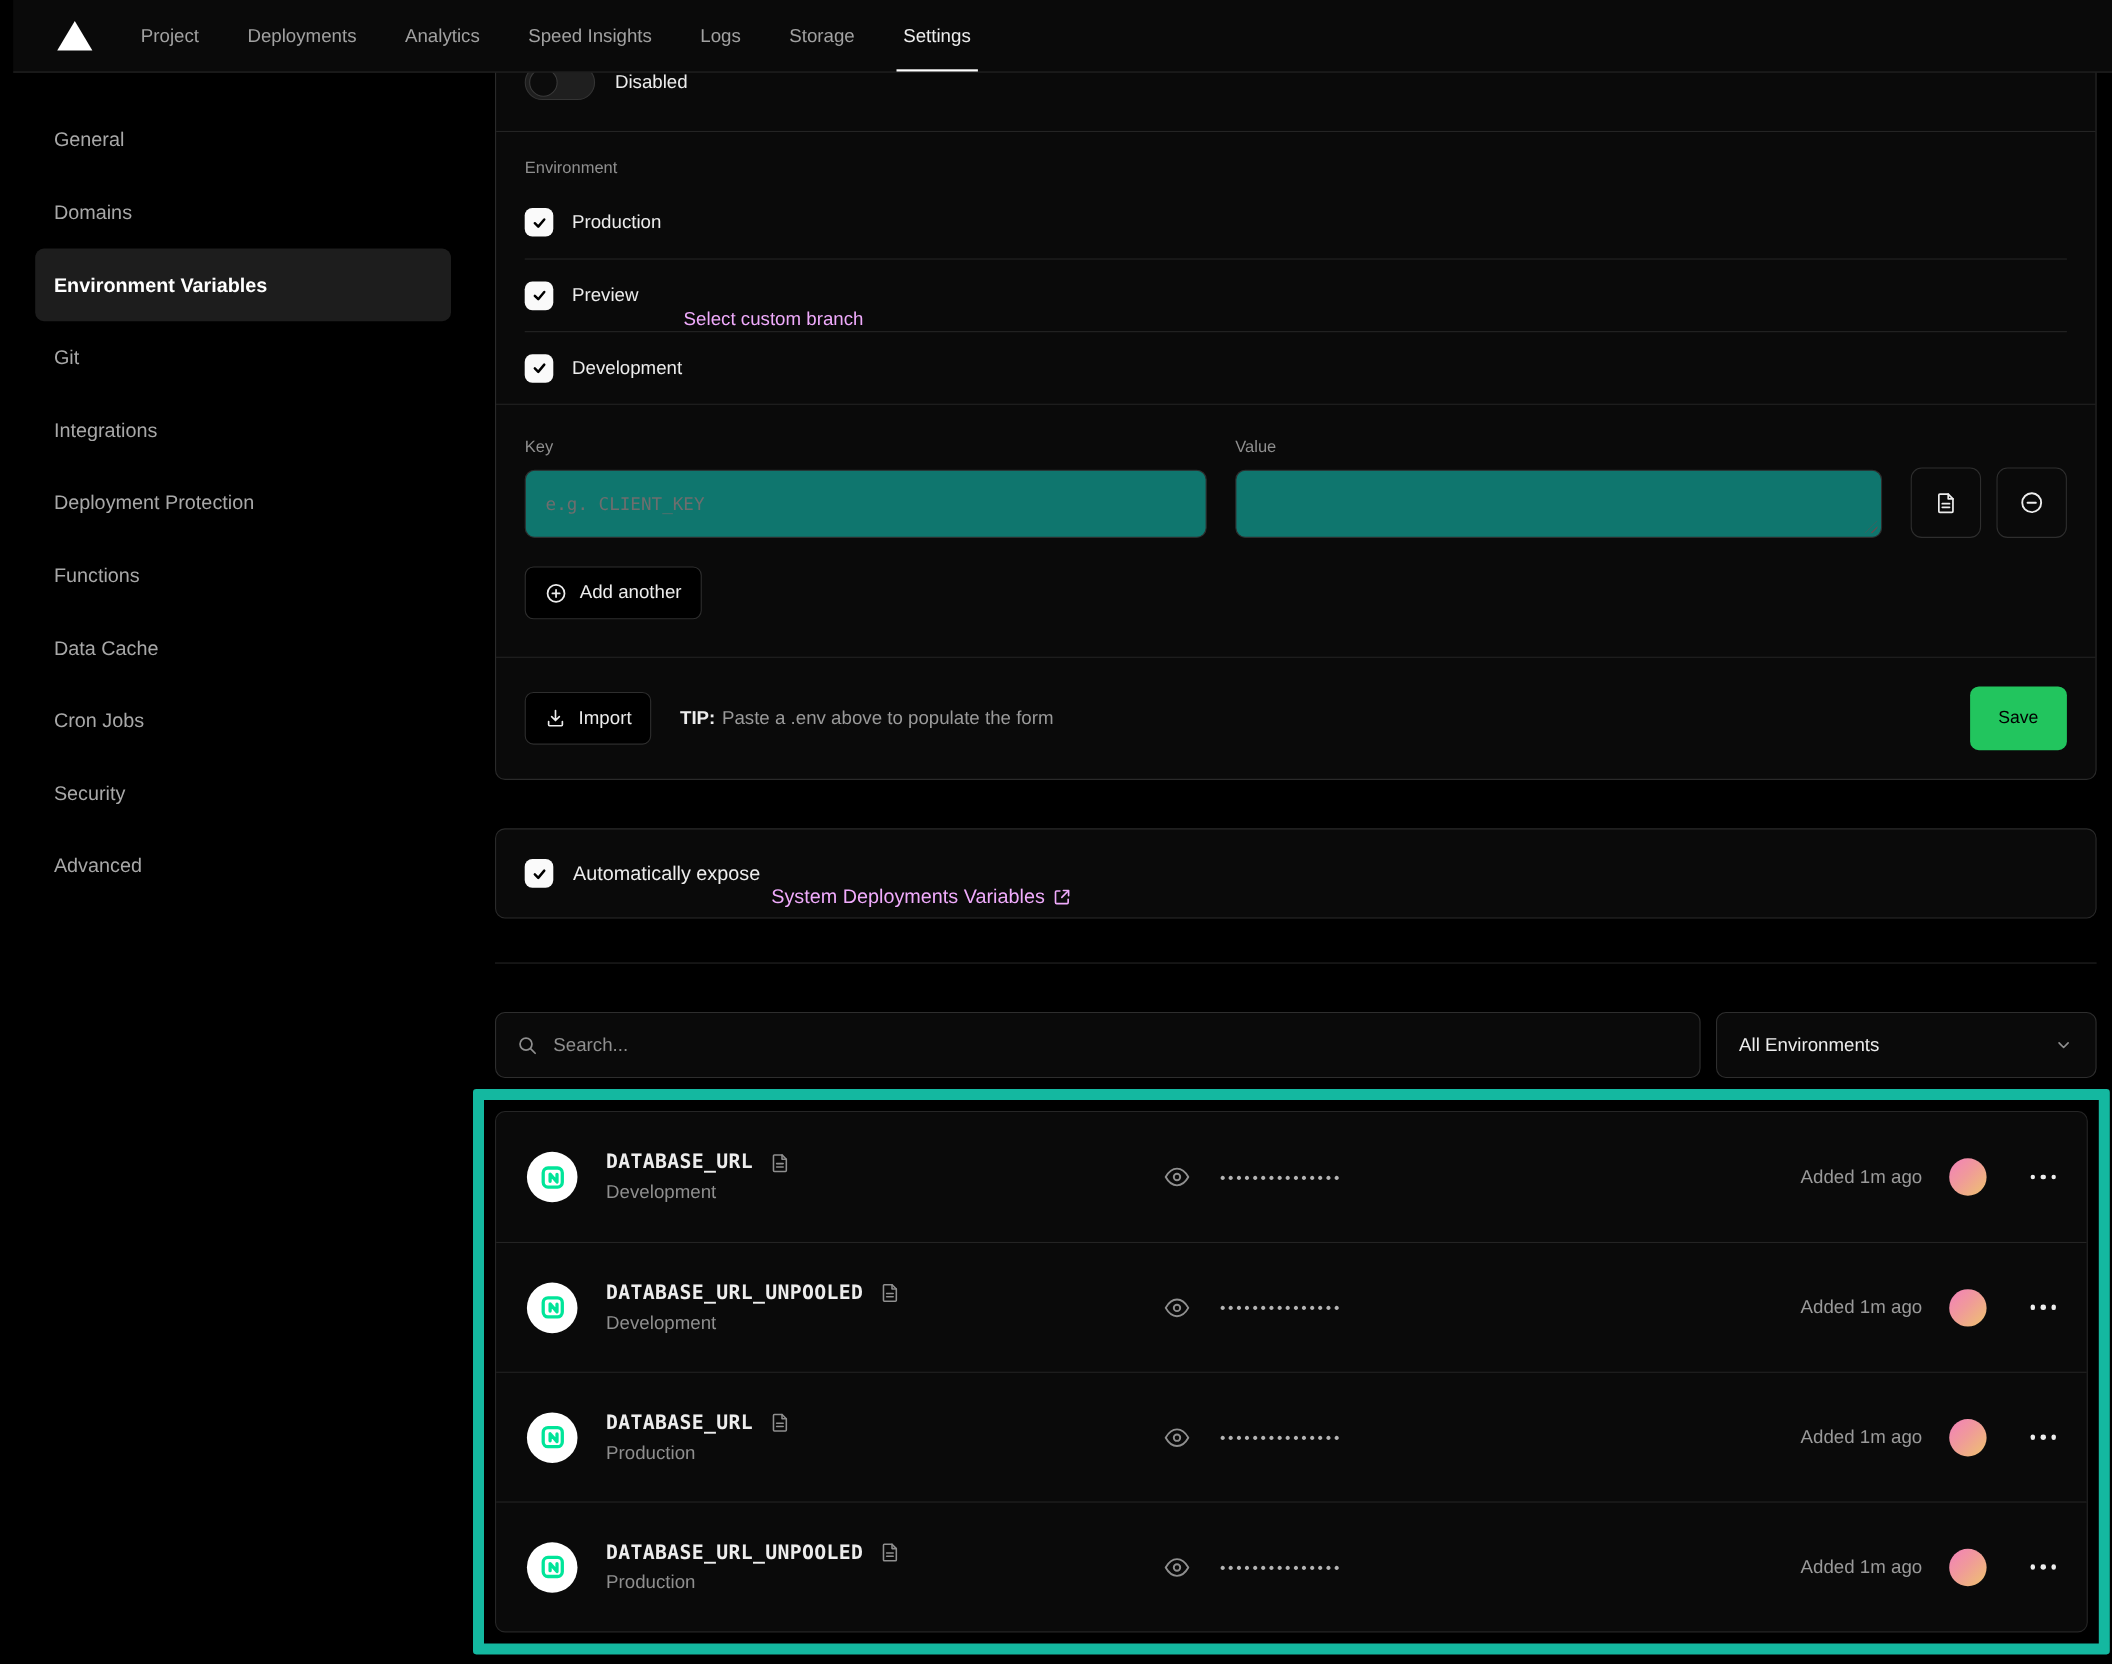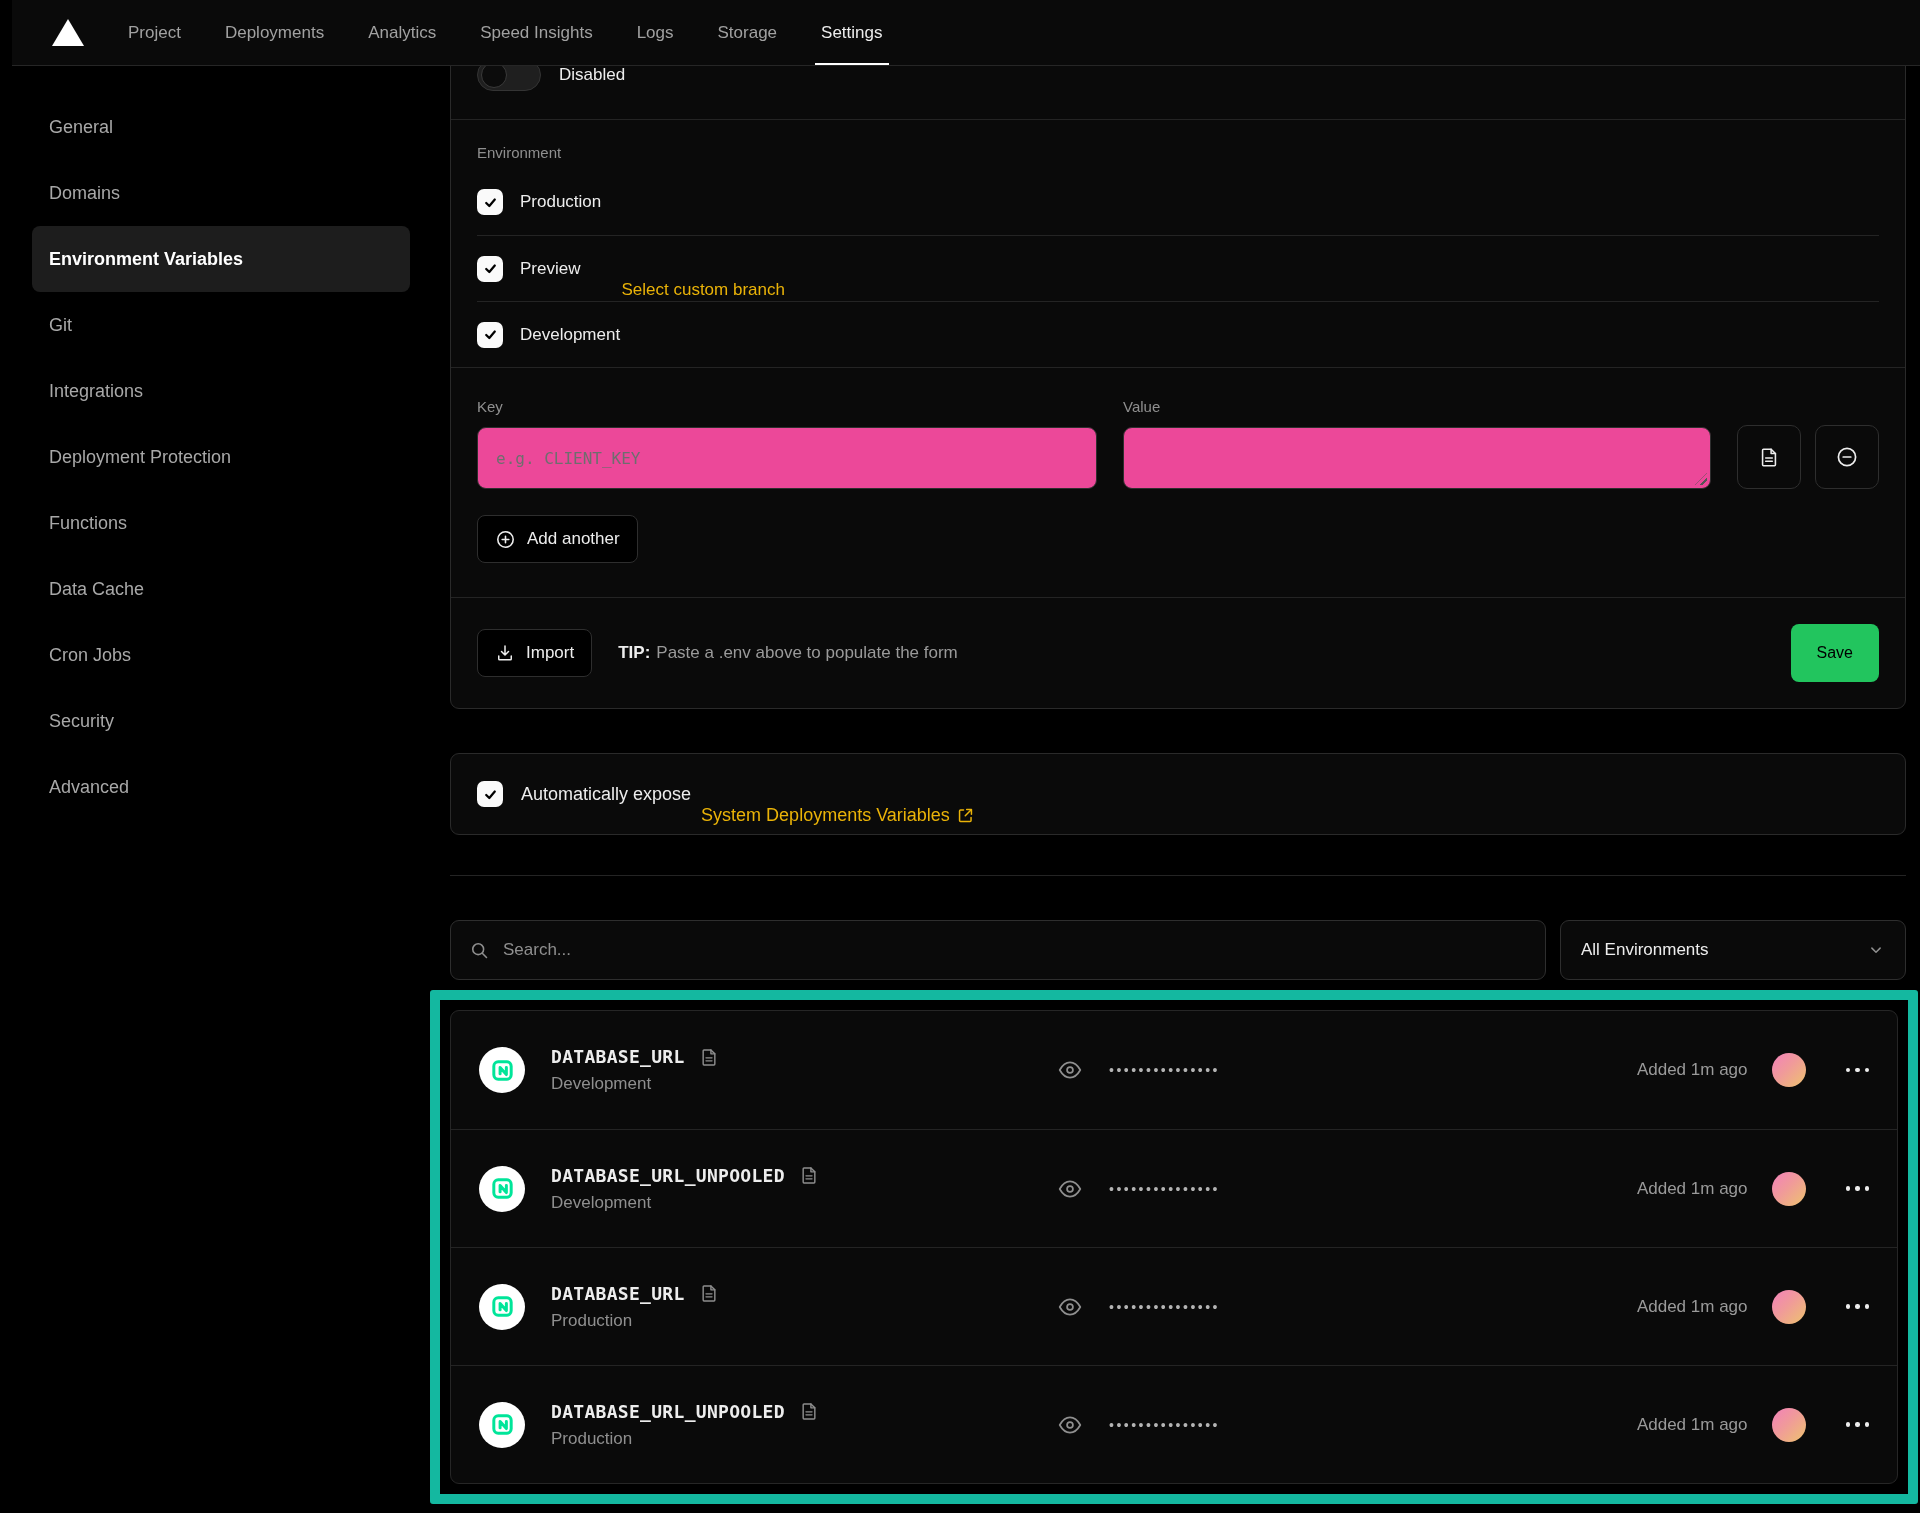--- a/index.html
+++ b/index.html
@@ -61,28 +61,28 @@
   .env-section { padding:24px 26px 0 26px; }
   .section-label { font-size:15px; color:#8f8f8f; margin-bottom:8px; }
   .check-row { height:66px; display:flex; align-items:center; gap:17px; }
   .check-row + .check-row { border-top:1px solid #242424; }
   .checkbox {
     width:26px; height:26px; border-radius:7px; background:#fafafa;
     display:flex; align-items:center; justify-content:center; cursor:pointer; flex:0 0 auto;
   }
   .check-label { font-size:17px; color:#ededed; }
   .branch-link { margin-left:24px; }
-  .link { color:#eab308; cursor:pointer; font-size:17px; text-decoration:none; display:inline-flex; align-items:center; gap:6px;margin-top:43px; }
+  .link { color:#f0abfc; cursor:pointer; font-size:17px; text-decoration:none; display:inline-flex; align-items:center; gap:6px;margin-top:43px; }
 
   .kv-section { padding:30px 26px 0 26px; display:flex; gap:26px; align-items:flex-end; }
   .kv-col-key { width:620px; flex:0 0 620px; }
   .kv-col-value { flex:1; }
   .field-label { font-size:15px; color:#8f8f8f; margin-bottom:12px; }
   .text-input {
-    height:62px; width:100%; background:#ec4899; border:1px solid #2e2e2e; border-radius:9px;
+    height:62px; width:100%; background:#0f766e; border:1px solid #2e2e2e; border-radius:9px;
     color:#ededed; font-size:16px; padding:0 18px; outline:none;
     font-family:"DejaVu Sans Mono", monospace;
   }
   .text-input::placeholder { color:#6e6e6e; }
   .value-box { position:relative; }
   .resize-grip {
     position:absolute; right:4px; bottom:4px; width:12px; height:12px;
     background:repeating-linear-gradient(135deg, transparent 0 3px, #555 3px 4.5px);
     clip-path:polygon(100% 0, 100% 100%, 0 100%);
   }

